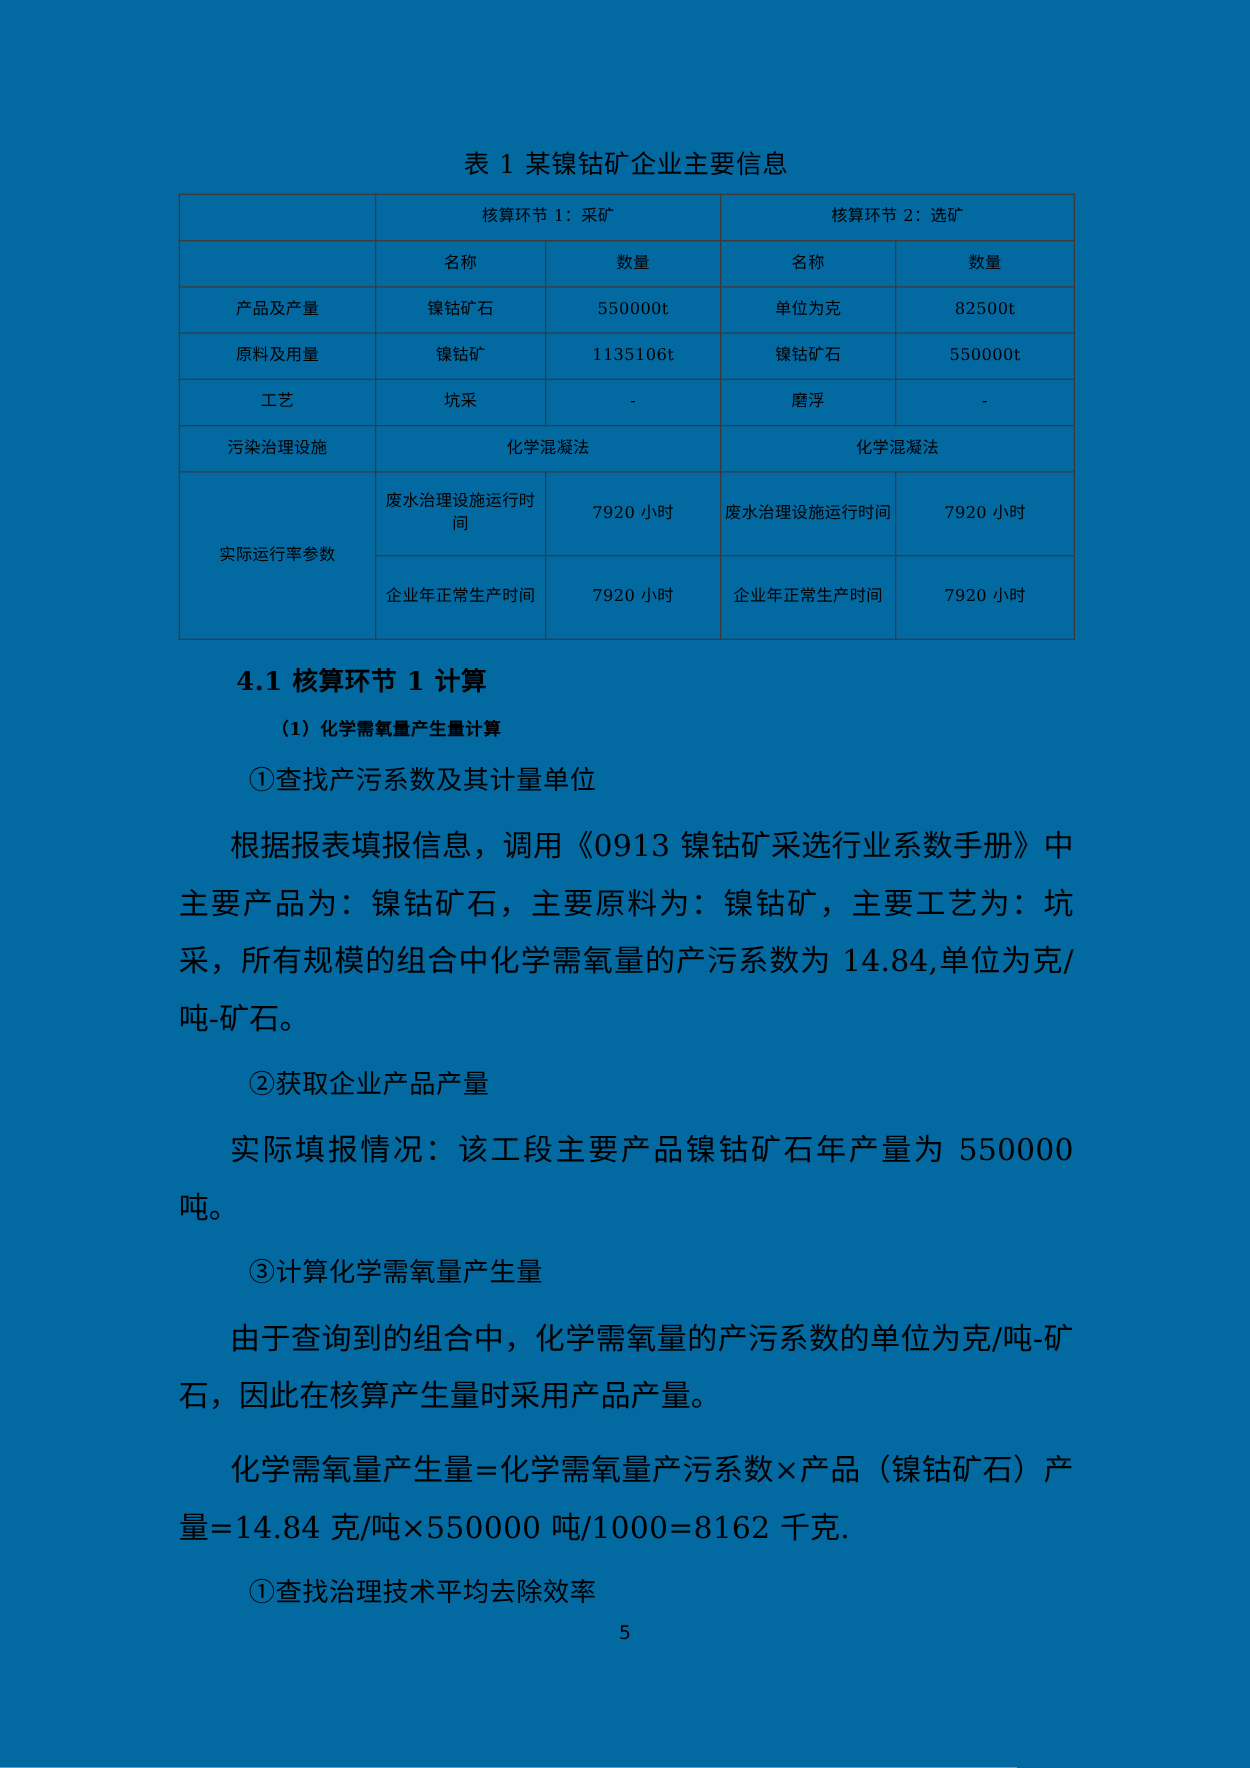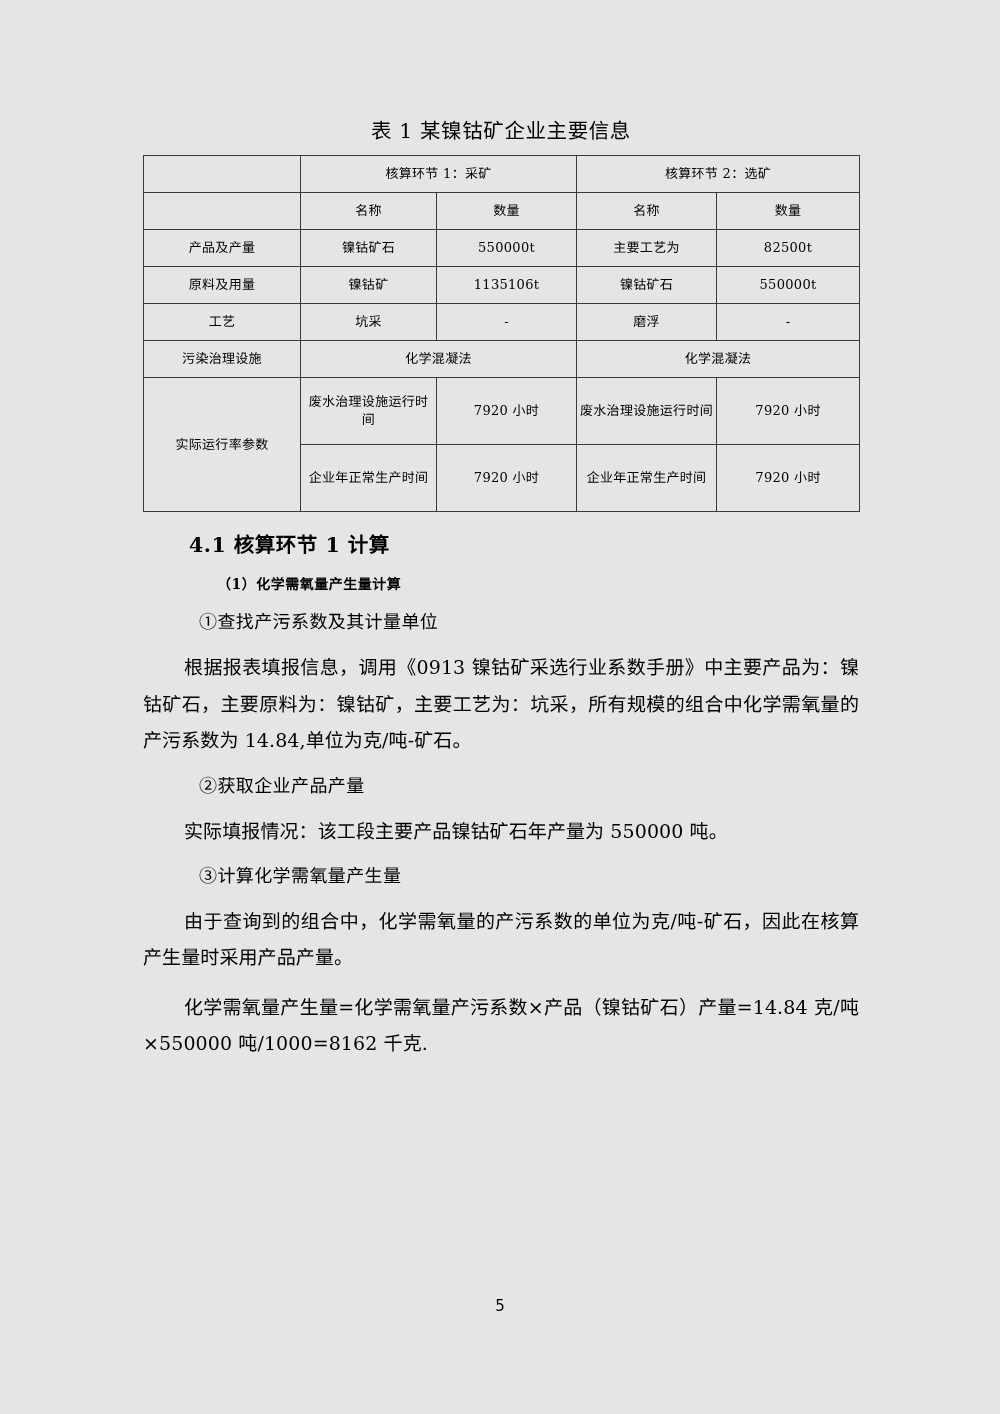--- a/index.html
+++ b/index.html
@@ -13,21 +13,21 @@
     height: 1414px;
     position: relative;
     font-family: "DejaVu Serif", "Liberation Serif", serif;
     color: #000000;
     overflow: hidden;
   }
   .page {
     position: relative;
     width: 1000px;
     height: 1414px;
-    background: #e5e5e5;
+    background: #0369a1;
     box-sizing: border-box;
   }
   .content {
     position: absolute;
     left: 143px;
     top: 118px;
     width: 716px;
   }
 
   
@@ -83,28 +83,28 @@
   }
   .h3 {
     font-weight: bold;
     font-size: 14px;
     letter-spacing: 0.5px;
     margin: 14px 0 0 0;
     padding-left: 74px;
     line-height: 1.5;
   }
   .p-indent {
-    font-size: 18px;
+    font-size: 21px;
     letter-spacing: 0.4px;
     margin: 13px 0 0 0;
     padding-left: 56px;
     line-height: 1.55;
   }
   .p-body {
-    font-size: 19px;
+    font-size: 24px;
     letter-spacing: 0.1px;
     margin: 13px 0 0 0;
     line-height: 1.92;
     text-align: justify;
     text-justify: inter-character;
     text-indent: 41px;
   }
 
   
   .page-number {
@@ -144,21 +144,21 @@
           <td>名称</td>
           <td>数量</td>
           <td>名称</td>
           <td>数量</td>
         </tr>
 
         <tr class="r-data">
           <td>产品及产量</td>
           <td>镍钴矿石</td>
           <td>550000t</td>
-          <td>主要工艺为</td>
+          <td>单位为克</td>
           <td>82500t</td>
         </tr>
 
         <tr class="r-data">
           <td>原料及用量</td>
           <td>镍钴矿</td>
           <td>1135106t</td>
           <td>镍钴矿石</td>
           <td>550000t</td>
         </tr>
@@ -206,17 +206,18 @@
 
     <p class="p-body">实际填报情况：该工段主要产品镍钴矿石年产量为 550000 吨。</p>
 
     <div class="p-indent">③计算化学需氧量产生量</div>
 
     <p class="p-body">由于查询到的组合中，化学需氧量的产污系数的单位为克/吨-矿石，因此在核算产生量时采用产品产量。</p>
 
     <p class="p-body">化学需氧量产生量=化学需氧量产污系数×产品（镍钴矿石）产量=14.84 克/吨×550000 吨/1000=8162 千克.</p>
 
 
+    <div class="p-indent">①查找治理技术平均去除效率</div>
 
   </div>
 
   <div class="page-number">5</div>
 </div>
 
 </body></html>

